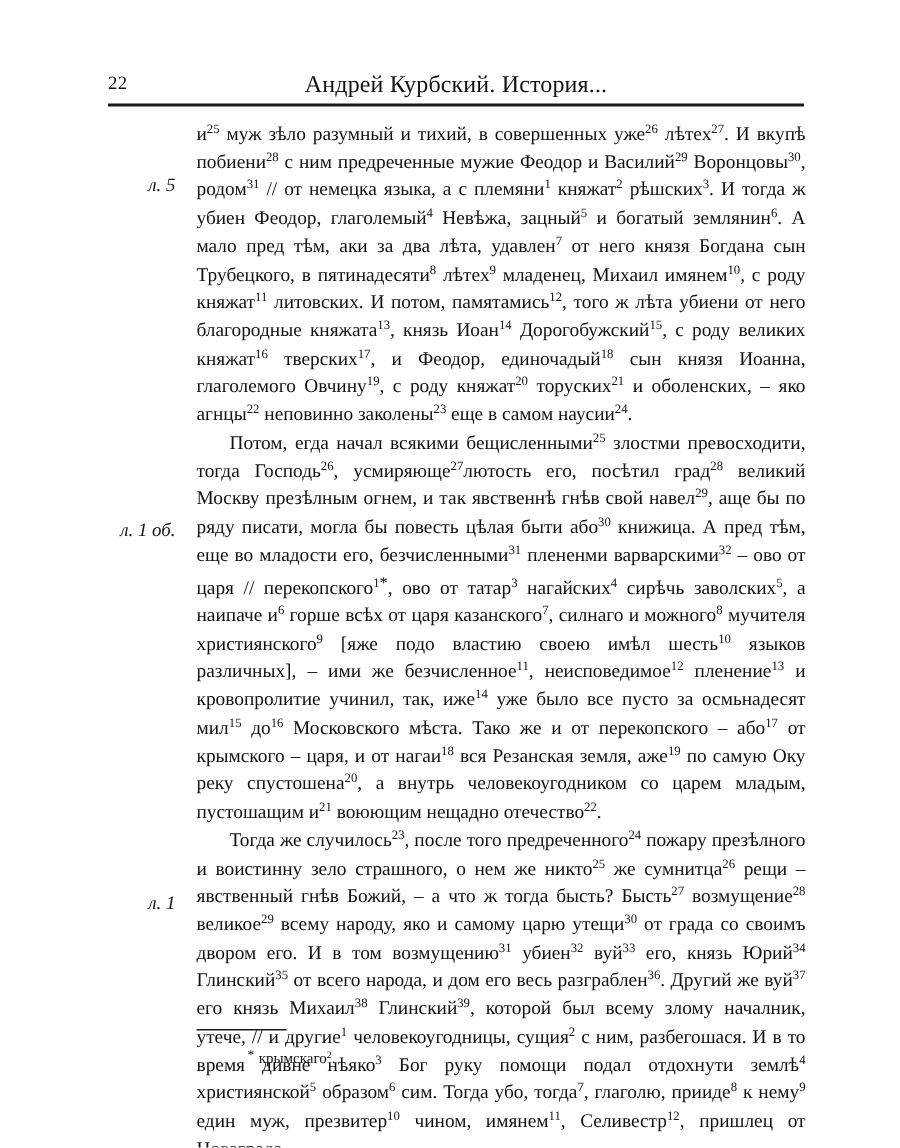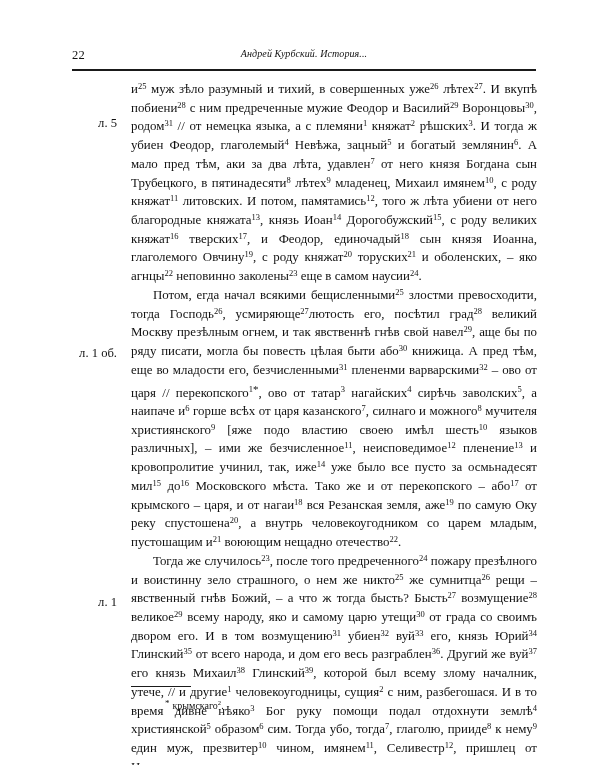--- a/index.html
+++ b/index.html
@@ -35,22 +35,21 @@
     top: 0;
     font-size: 12.5px;
     letter-spacing: 0.2px;
   }
   .runhead-title {
     position: absolute;
     left: 0;
     right: 0;
     top: 0;
     text-align: center;
-    font-style: italic;
-    font-size: 10px;
+    font-size: 16px;
     letter-spacing: 0.1px;
   }
   .runhead-rule {
     position: absolute;
     left: 72px;
     width: 464px;
     top: 69px;
     height: 1.6px;
     background: #1a1a1a;
   }
@@ -89,20 +88,21 @@
     left: 0;
     top: 0;
     width: 131px;
     height: 100%;
   }
   .folio-mark {
     position: absolute;
     right: 14px;
     font-size: 12.6px;
     white-space: nowrap;
+    font-style: italic;
   }
 
   
   .footnote-area {
     position: absolute;
     left: 131px;
     top: 686px;
     width: 406px;
   }
   .footnote-rule {

